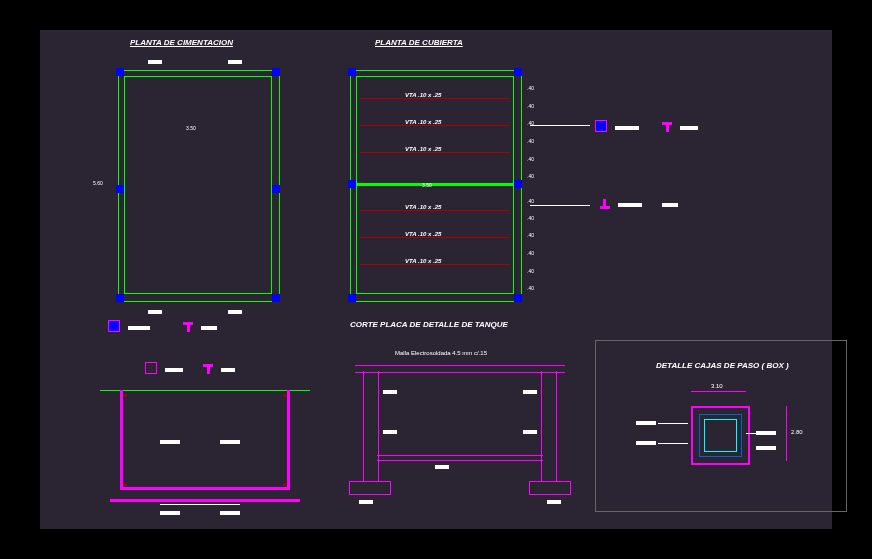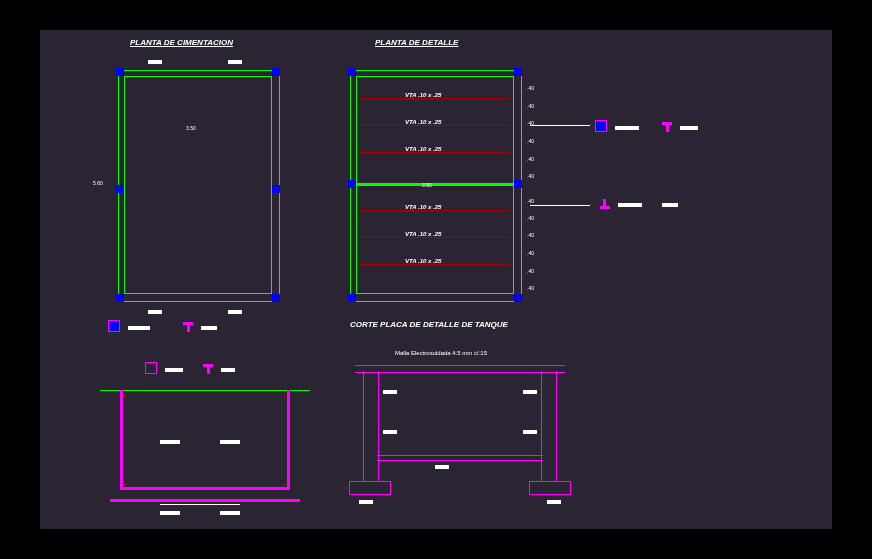--- a/index.html
+++ b/index.html
@@ -232,21 +232,21 @@
     <div class="col" style="right:-2px;top:50%"></div>
     <div class="dim" style="left:68px;top:55px">3.50</div>
     <div class="dim" style="left:-25px;top:110px">5.60</div>
 
     <span class="whiteblock" style="position:absolute;width:14px;left:30px;top:-10px"></span>
     <span class="whiteblock" style="position:absolute;width:14px;left:110px;top:-10px"></span>
     <span class="whiteblock" style="position:absolute;width:14px;left:30px;bottom:-14px"></span>
     <span class="whiteblock" style="position:absolute;width:14px;left:110px;bottom:-14px"></span>
   </div>
 
-  <div class="title" style="left:335px; top:8px;">PLANTA DE DETALLE</div>
+  <div class="title" style="left:335px; top:8px;">PLANTA DE CUBIERTA</div>
 
   <div class="cplan">
     <div class="outer" style="left:0;top:0;width:100%;height:100%"></div>
     <div class="outer" style="left:6px;top:6px;right:6px;bottom:6px"></div>
     <div class="mid" style="top:49%"></div>
 
     <div class="hline" style="left:10px;right:10px;top:28px"></div>
     <div class="hline" style="left:10px;right:10px;top:55px"></div>
     <div class="hline" style="left:10px;right:10px;top:82px"></div>
     <div class="hline" style="left:10px;right:10px;top:140px"></div>
@@ -354,14 +354,35 @@
 
     <span class="whiteblock" style="position:absolute;width:14px;left:38px;top:50px"></span>
     <span class="whiteblock" style="position:absolute;width:14px;right:38px;top:50px"></span>
     <span class="whiteblock" style="position:absolute;width:14px;left:38px;top:90px"></span>
     <span class="whiteblock" style="position:absolute;width:14px;right:38px;top:90px"></span>
     <span class="whiteblock" style="position:absolute;width:14px;left:90px;top:125px"></span>
     <span class="whiteblock" style="position:absolute;width:14px;left:14px;top:160px"></span>
     <span class="whiteblock" style="position:absolute;width:14px;right:14px;top:160px"></span>
   </div>
 
+  <div class="boxdetail">
+    <div class="subtitle" style="left:60px;top:20px">DETALLE CAJAS DE PASO ( BOX )</div>
+    <div class="box">
+      <div class="box-inner">
+        <div class="box-oct"></div>
+      </div>
+    </div>
+
+    <div class="dimline" style="left:95px;top:50px;width:55px;height:1px"></div>
+    <div style="position:absolute;color:#fff;font-size:6px;left:115px;top:42px">3.10</div>
+    <div class="dimline" style="left:190px;top:65px;width:1px;height:55px"></div>
+    <div style="position:absolute;color:#fff;font-size:6px;left:195px;top:88px">2.80</div>
+
+    <span class="whiteblock" style="position:absolute;width:20px;left:40px;top:80px"></span>
+    <span class="whiteblock" style="position:absolute;width:20px;left:40px;top:100px"></span>
+    <span class="whiteblock" style="position:absolute;width:20px;left:160px;top:90px"></span>
+    <span class="whiteblock" style="position:absolute;width:20px;left:160px;top:105px"></span>
+    <div style="position:absolute;left:62px;top:82px;width:30px;height:1px;background:#fff"></div>
+    <div style="position:absolute;left:62px;top:102px;width:30px;height:1px;background:#fff"></div>
+    <div style="position:absolute;left:150px;top:92px;width:10px;height:1px;background:#fff"></div>
+  </div>
 
 </div>
 
 </body></html>

